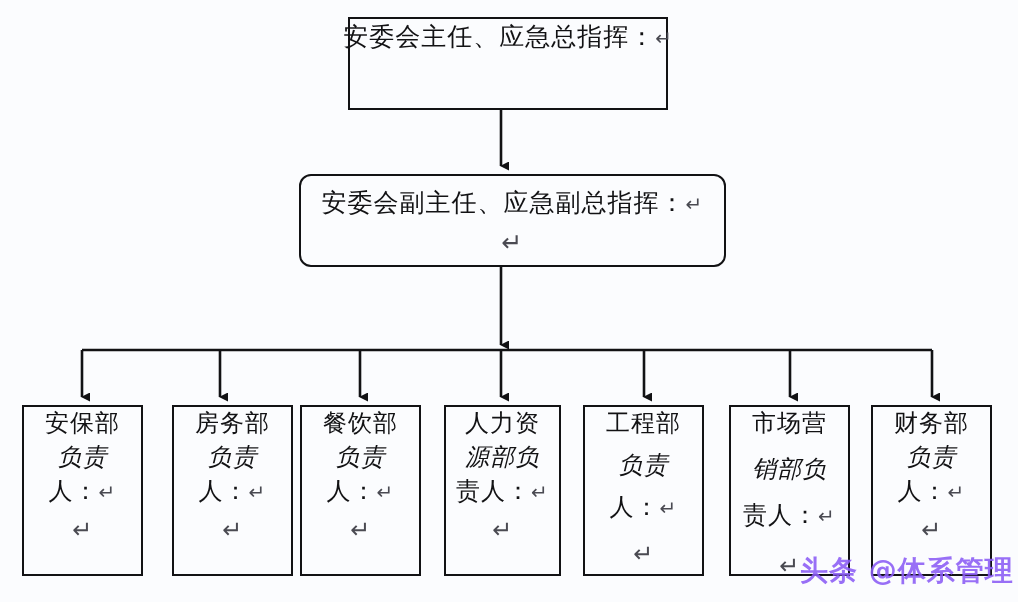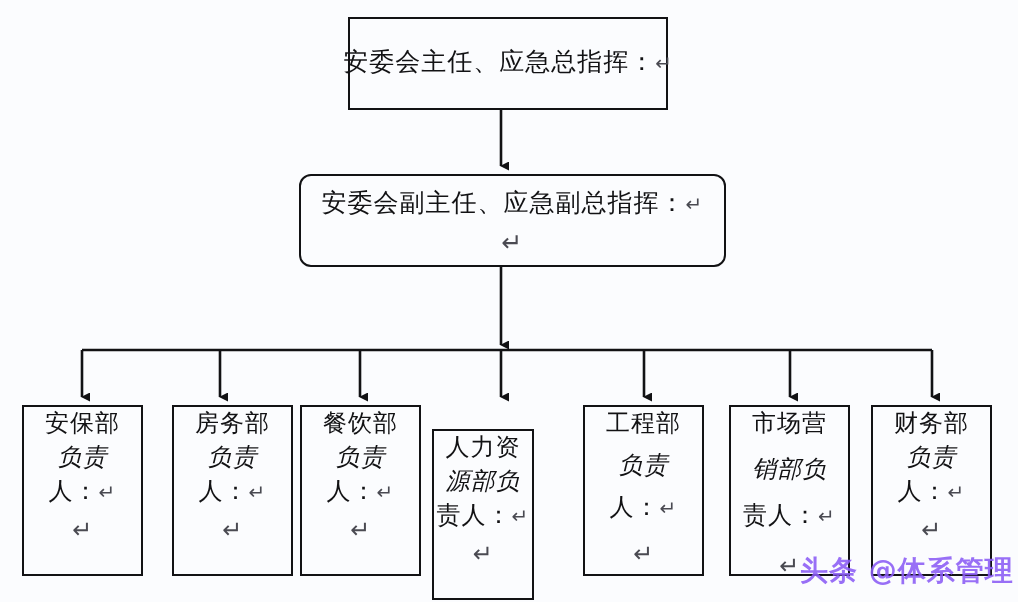--- a/index.html
+++ b/index.html
@@ -30,21 +30,21 @@
   }
   .node .line{
     display:block;
     white-space:pre;
     line-height:1.05;
     text-align:center;
   }
 
   
   #node-top{left:348px;top:17px;width:320px;height:93px;}
-  #node-top .line{font-size:25px;padding-top:29px;letter-spacing:1px;}
+  #node-top .line{font-size:25px;padding-top:4px;letter-spacing:1px;}
 
   
   #node-second{left:299px;top:174px;width:427px;height:93px;border-radius:12px;}
   #node-second .line{font-size:25px;letter-spacing:1px;}
   #node-second .l1{padding-top:13px;}
   #node-second .l2{padding-top:14px;}
 
   
   .leaf{top:405px;height:171px;}
   .leaf .line{font-size:24px;letter-spacing:1px;}
@@ -119,21 +119,21 @@
     <span class="line l4 ret">↵</span>
   </div>
 
   <div class="node leaf" style="left:300px;width:121px;align-items:center;">
     <span class="line l1">餐饮部</span>
     <span class="line l2">负责</span>
     <span class="line l3"><span>人：</span><span class="ret">↵</span></span>
     <span class="line l4 ret">↵</span>
   </div>
 
-  <div class="node leaf" style="left:432px;width:102px;margin-top:24px;">
+  <div class="node leaf" style="left:444px;width:117px;">
     <span class="line l1">人力资</span>
     <span class="line l2">源部负</span>
     <span class="line l3"><span>责人：</span><span class="ret">↵</span></span>
     <span class="line l4 ret">↵</span>
   </div>
 
   <div class="node leaf" style="left:583px;width:121px;gap:8px;">
     <span class="line l1">工程部</span>
     <span class="line l2">负责</span>
     <span class="line l3"><span>人：</span><span class="ret">↵</span></span>

